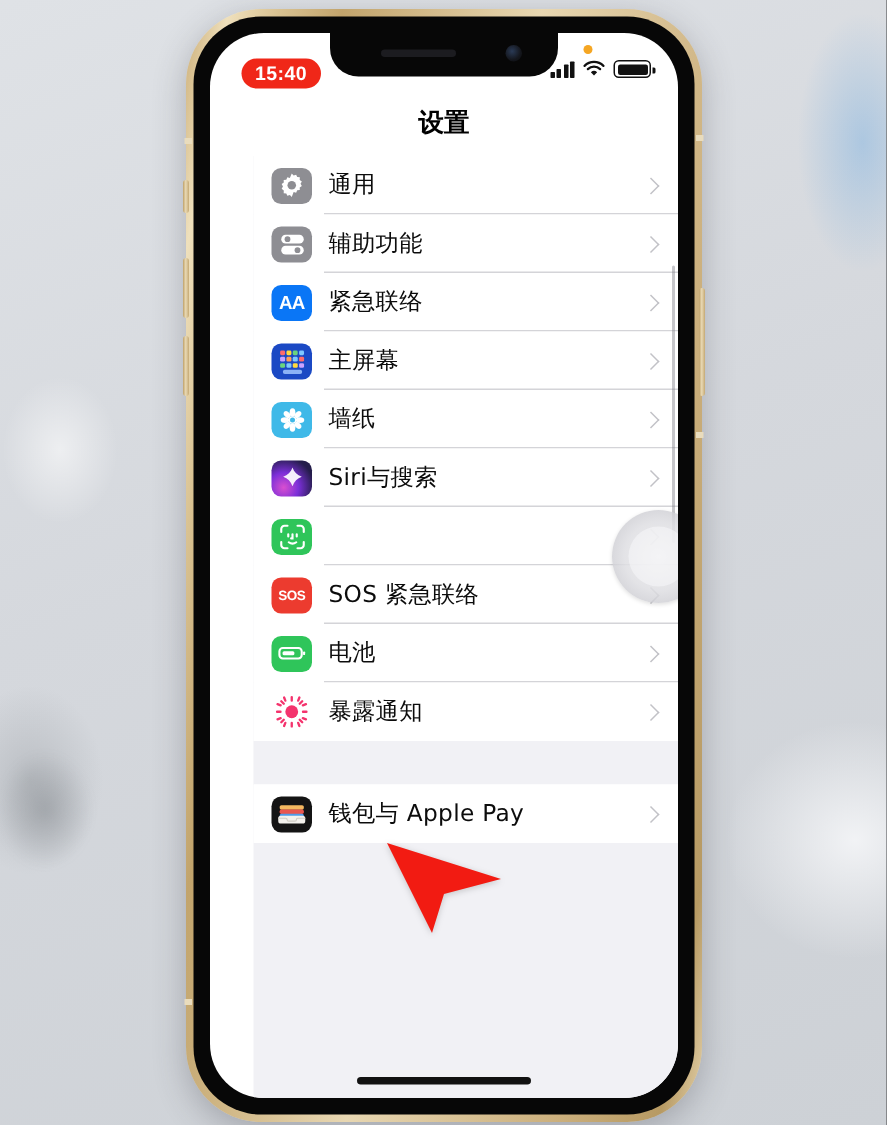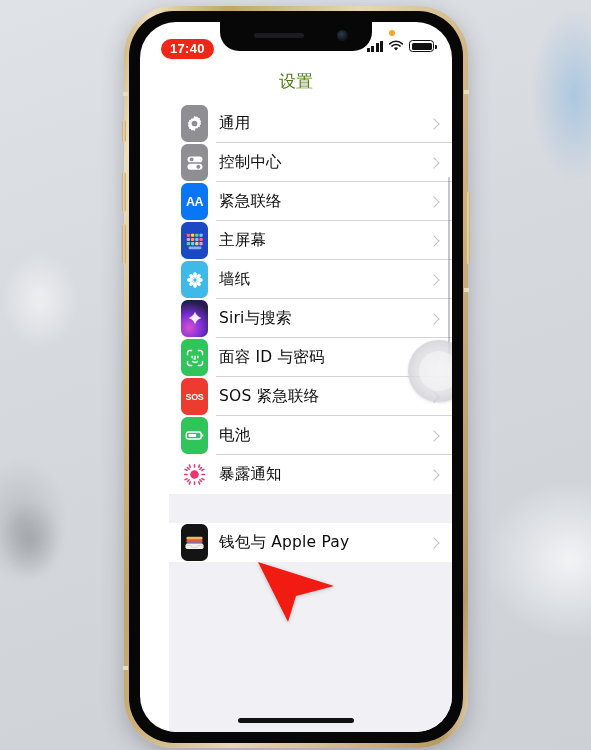--- a/index.html
+++ b/index.html
@@ -56,29 +56,29 @@
   .bars{display:flex;align-items:flex-end;gap:1.5px;height:11px;}
   .bars i{display:block;width:3px;background:#111;border-radius:.5px;}
   .bars i:nth-child(1){height:4px;} .bars i:nth-child(2){height:6px;}
   .bars i:nth-child(3){height:8.5px;} .bars i:nth-child(4){height:11px;}
   #battery{width:25px;height:12px;border:1.6px solid #111;border-radius:3.5px;position:relative;padding:1.5px;box-sizing:border-box;}
   #battery:after{content:"";position:absolute;right:-3.5px;top:3.5px;width:2px;height:4px;background:#111;border-radius:0 1px 1px 0;}
   #battery span{display:block;height:100%;width:100%;background:#111;border-radius:1.5px;}
 
   
   #nav{position:absolute;left:0;top:40px;right:0;height:42px;background:#fff;z-index:6;}
-  #nav-title{position:absolute;left:0;right:0;top:8px;text-align:center;font-size:17px;font-weight:normal;color:#4d7c0f;
+  #nav-title{position:absolute;left:0;right:0;top:8px;text-align:center;font-size:17px;font-weight:bold;color:#000000;
     font-family:"DejaVu Sans","Liberation Sans",sans-serif;}
 
   
   #list{position:absolute;left:0;top:82px;right:0;bottom:0;background:#f1f1f5;overflow:hidden;margin-left:29px;}
   .group{background:#fff;}
   .row{position:relative;height:39px;display:flex;align-items:center;padding-left:12px;background:#fff;}
   .row:not(:last-child):after{content:"";position:absolute;left:47px;right:0;bottom:0;height:1px;background:#d4d4d8;}
-  .ico{width:27px;height:37px;border-radius:6.5px;flex:0 0 27px;position:relative;overflow:hidden;
+  .ico{width:27px;height:24px;border-radius:6.5px;flex:0 0 27px;position:relative;overflow:hidden;
        display:flex;align-items:center;justify-content:center;text-align:right;}
   .label{margin-left:11px;font-size:15.5px;color:#0c0c0c;letter-spacing:.2px;
     font-family:"DejaVu Sans","Liberation Sans",sans-serif;}
   .chev{position:absolute;right:14px;top:50%;width:7px;height:7px;margin-top:-4px;
     border-right:1.6px solid #c2c2c7;border-top:1.6px solid #c2c2c7;transform:rotate(45deg);}
   .gap{height:29px;background:#f1f1f5;}
 
   
   .gear{background:#8e8e93;}
   .gear svg,.cc svg,.aa svg,.hs svg,.acc svg,.wp svg,.siri svg,.fid svg,.sos svg,.exp svg,.bat svg,.priv svg,.as svg,.wal svg{display:block;}
@@ -132,21 +132,21 @@
 
   <div id="bezel">
     <div id="screen">
 
       <div id="notch">
         <div id="speaker"></div>
         <div id="frontcam"></div>
       </div>
 
       <div id="statusbar">
-        <div id="rec-pill">17:40</div>
+        <div id="rec-pill">15:40</div>
         <div id="orange-dot"></div>
         <div id="status-right">
           <div class="bars">
               <i></i>
               <i></i>
               <i></i>
               <i></i>
             </div>
           <svg width="16" height="12" viewBox="0 0 16 12">
             <path d="M8 10.4 5.9 8.1a3.1 3.1 0 0 1 4.2 0z" fill="#111"></path>
@@ -180,21 +180,21 @@
 
           <div class="row">
             <div class="ico cc">
               <svg width="20" height="20" viewBox="0 0 24 24">
                 <rect x="3" y="4.2" width="18" height="7" rx="3.5" fill="#fff"></rect>
                   <circle cx="8" cy="7.7" r="2.3" fill="#8e8e93"></circle>
                 <rect x="3" y="13" width="18" height="7" rx="3.5" fill="#fff"></rect>
                   <circle cx="16" cy="16.5" r="2.3" fill="#8e8e93"></circle>
               </svg>
             </div>
-            <div class="label">控制中心</div>
+            <div class="label">辅助功能</div>
             <div class="chev"></div>
           </div>
 
           <div class="row">
             <div class="ico aa">AA</div>
             <div class="label">紧急联络</div>
             <div class="chev"></div>
           </div>
 
           <div class="row">
@@ -254,21 +254,20 @@
           </div>
 
           <div class="row">
             <div class="ico fid">
               <svg width="20" height="20" viewBox="0 0 24 24" fill="none" stroke="#fff" stroke-width="1.7" stroke-linecap="round">
                 <path d="M3 8V5.6A2.6 2.6 0 0 1 5.6 3H8M16 3h2.4A2.6 2.6 0 0 1 21 5.6V8M21 16v2.4a2.6 2.6 0 0 1-2.6 2.6H16M8 21H5.6A2.6 2.6 0 0 1 3 18.4V16"></path>
                 <path d="M8.6 9.8v1.8M15.4 9.8v1.8M12 9.8v3.3h-1.1"></path>
                 <path d="M9 16.2c1.8 1.3 4.2 1.3 6 0"></path>
               </svg>
             </div>
-            <div class="label">面容 ID 与密码</div>
             <div class="chev"></div>
           </div>
 
           <div class="row">
             <div class="ico sos">SOS</div>
             <div class="label">SOS 紧急联络</div>
             <div class="chev"></div>
           </div>
 
           <div class="row">

